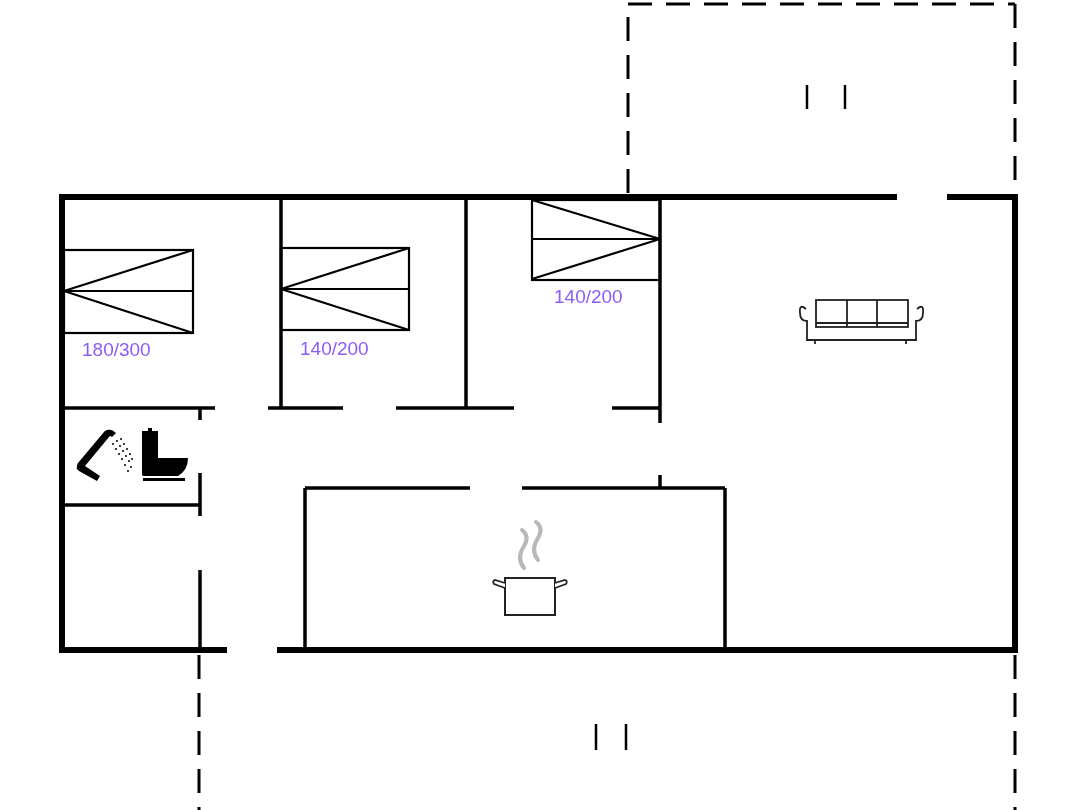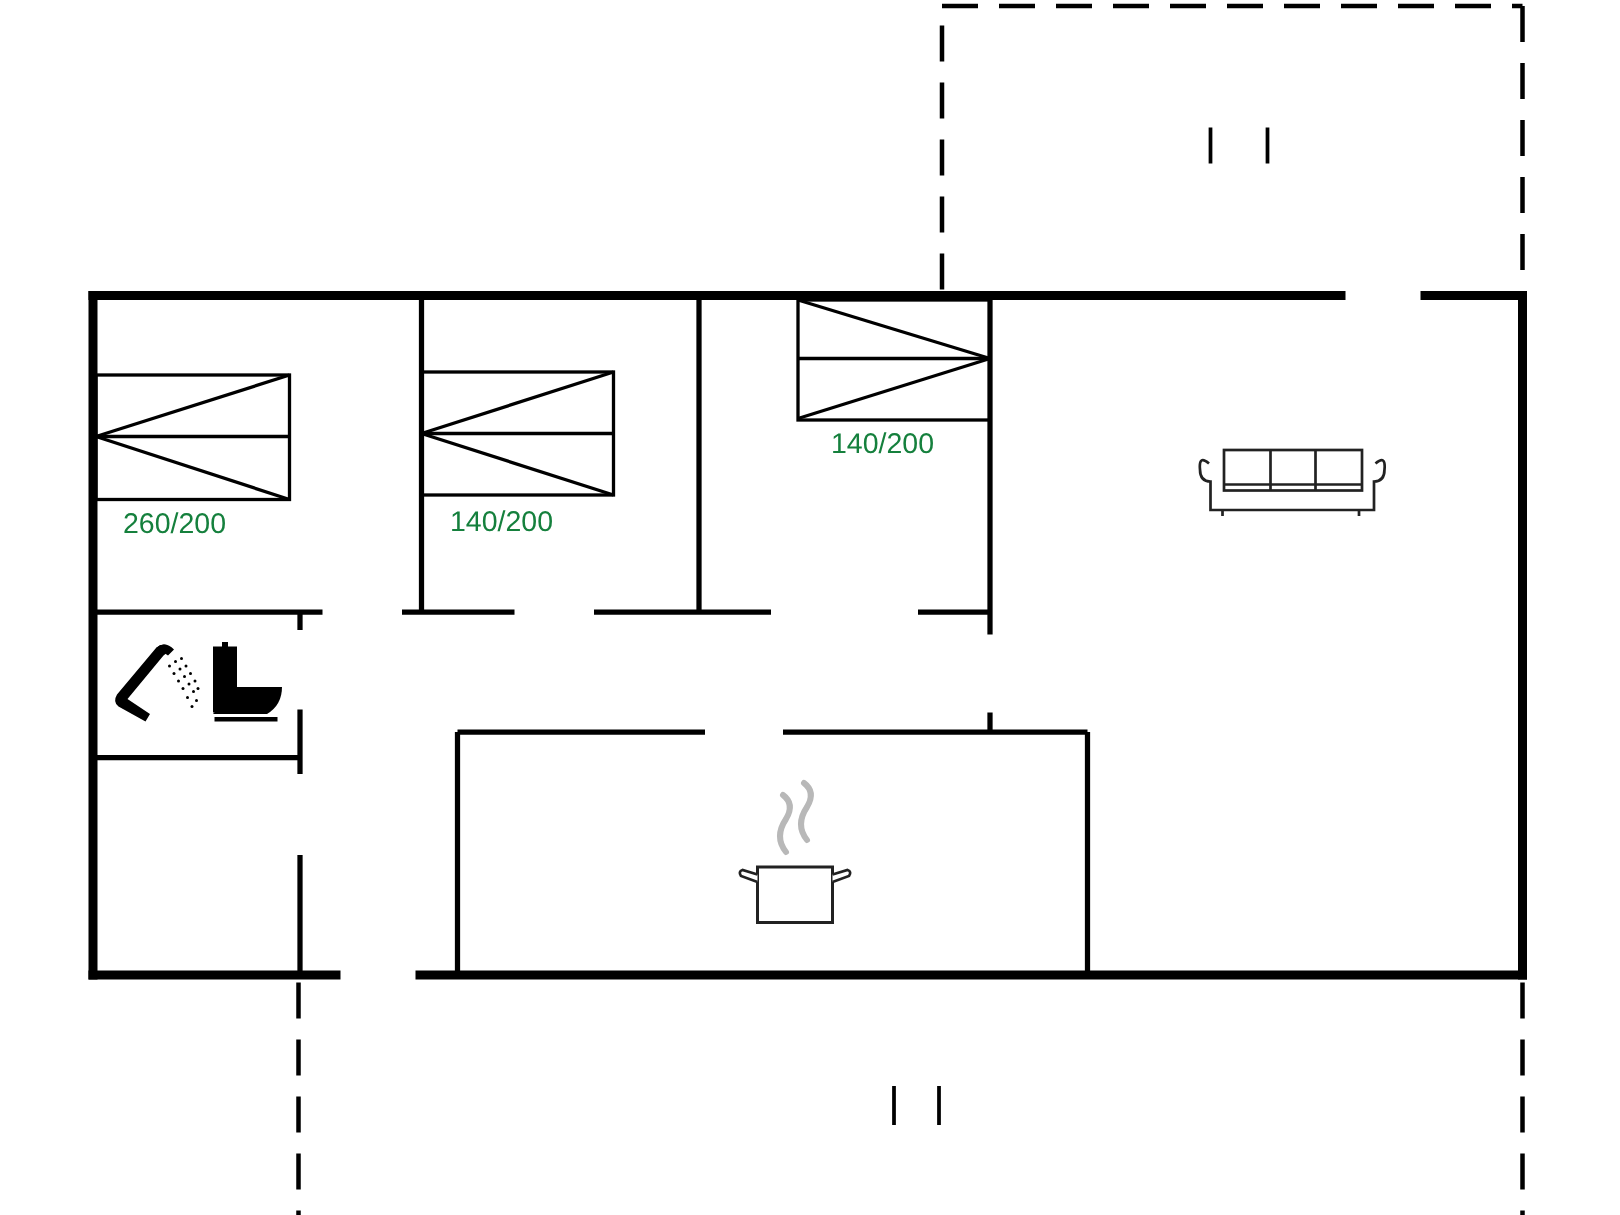--- a/index.html
+++ b/index.html
@@ -1,18 +1,18 @@
 <!DOCTYPE html>
 <html><head>
   <meta charset="utf-8">
   <style>
     html, body { margin: 0; padding: 0; background: #ffffff; }
     body { width: 1080px; height: 810px; overflow: hidden; position: relative; font-family: "Liberation Sans", sans-serif; }
     #plan { position: absolute; left: 0; top: 0; }
-    .bed-label { position: absolute; font-family: "Liberation Sans", sans-serif; font-size: 19px; color: #15803d; line-height: 1; }
+    .bed-label { position: absolute; font-family: "Liberation Sans", sans-serif; font-size: 19px; color: #8b5cf6; line-height: 1; }
   </style>
 </head>
 <body>
 
 <svg id="plan" width="1080" height="810" viewBox="0 0 1080 810">
 
   <g stroke="#000" stroke-width="3" fill="none" stroke-dasharray="24,14">
     <line x1="628" y1="193" x2="628" y2="4"></line>
     <line x1="628" y1="4" x2="1015" y2="4"></line>
     <line x1="1015" y1="4" x2="1015" y2="193"></line>
@@ -120,15 +120,15 @@
   </g>
 
   <g fill="#000">
     <rect x="148" y="428" width="4" height="4"></rect>
     <rect x="142" y="431" width="16" height="44"></rect>
     <path d="M158 458 l30 0 q0 12 -10 18 l-36 0 z"></path>
     <rect x="143" y="478" width="42" height="3"></rect>
   </g>
 </svg>
 
-<div class="bed-label" style="left:82px; top:340px;">260/200</div>
+<div class="bed-label" style="left:82px; top:340px;">180/300</div>
 <div class="bed-label" style="left:300px; top:339px;">140/200</div>
 <div class="bed-label" style="left:554px; top:287px;">140/200</div>
 
 </body></html>

